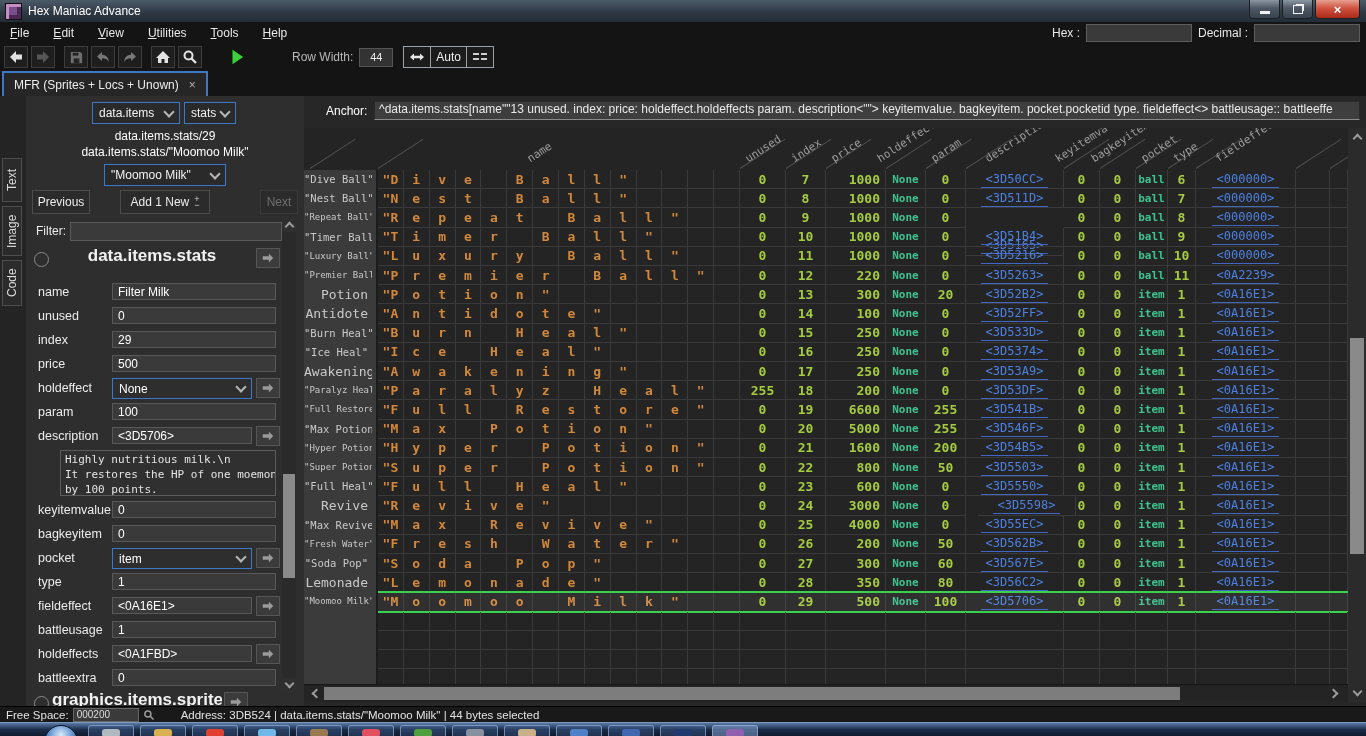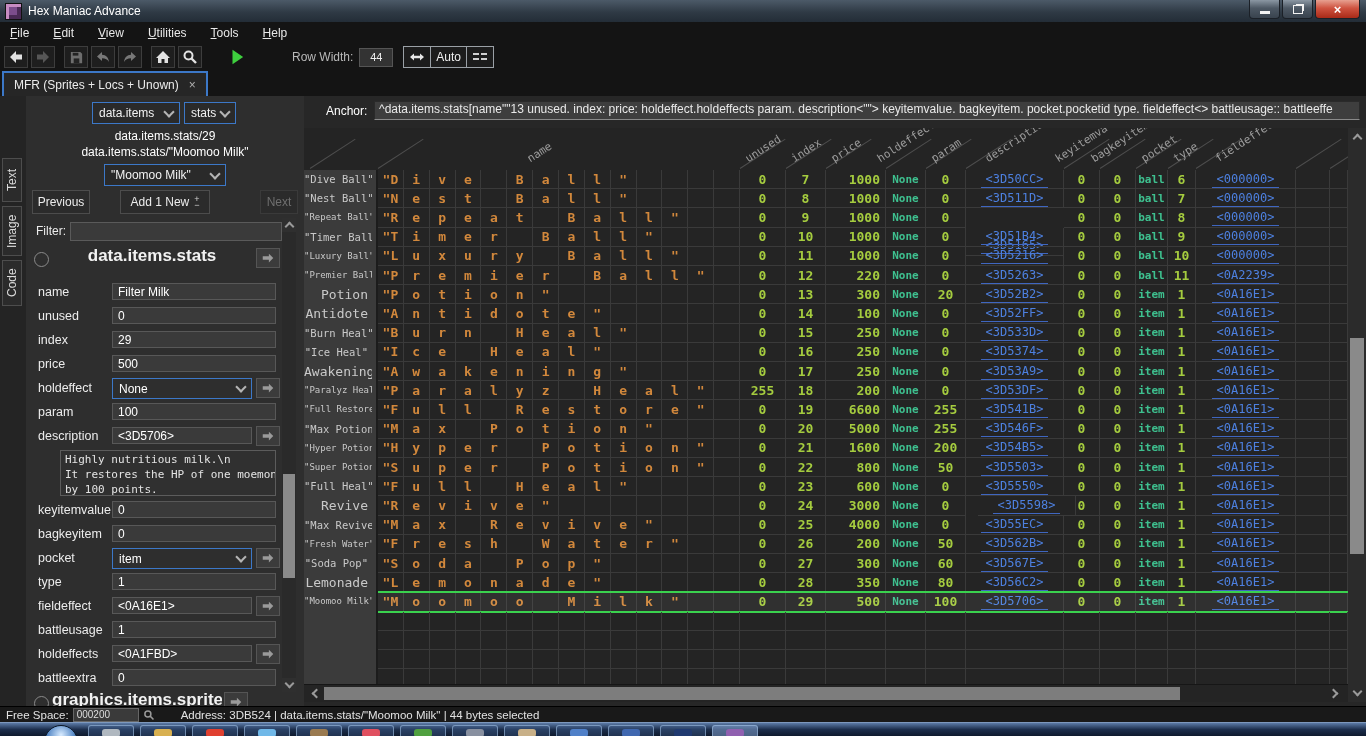--- a/index.html
+++ b/index.html
@@ -148,20 +148,26 @@
 
   <div class="menubar">
     <div id="menus" style="display:flex;">
         <span class="menu-item"><u>F</u>ile</span>
         <span class="menu-item"><u>E</u>dit</span>
         <span class="menu-item"><u>V</u>iew</span>
         <span class="menu-item"><u>U</u>tilities</span>
         <span class="menu-item"><u>T</u>ools</span>
         <span class="menu-item"><u>H</u>elp</span>
       </div>
+    <div class="hexdec">
+      <span class="hd-label">Hex :</span>
+      <input class="hd-input" value="" style="">
+      <span class="hd-label">Decimal :</span>
+      <input class="hd-input" value="" style="">
+    </div>
   </div>
 
   <div class="toolbar">
     <div class="tb-btn">
       <svg width="16" height="16" viewBox="0 0 16 16">
           <path d="M8 2 L2 8 L8 14 L8 10.5 L14 10.5 L14 5.5 L8 5.5 Z" fill="#e2e2e2"></path>
         </svg>
       </div>
     <div class="tb-btn">
       <svg width="16" height="16" viewBox="0 0 16 16">

